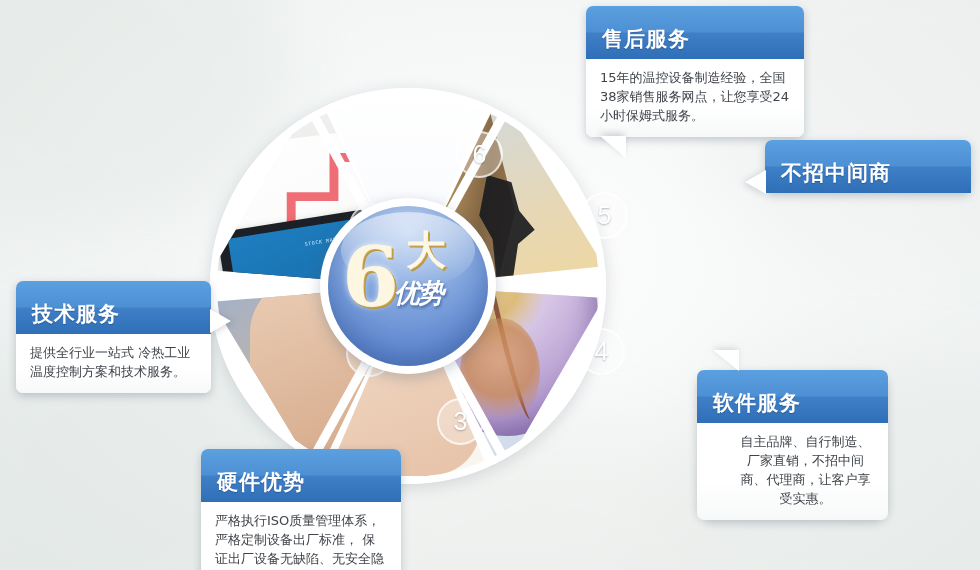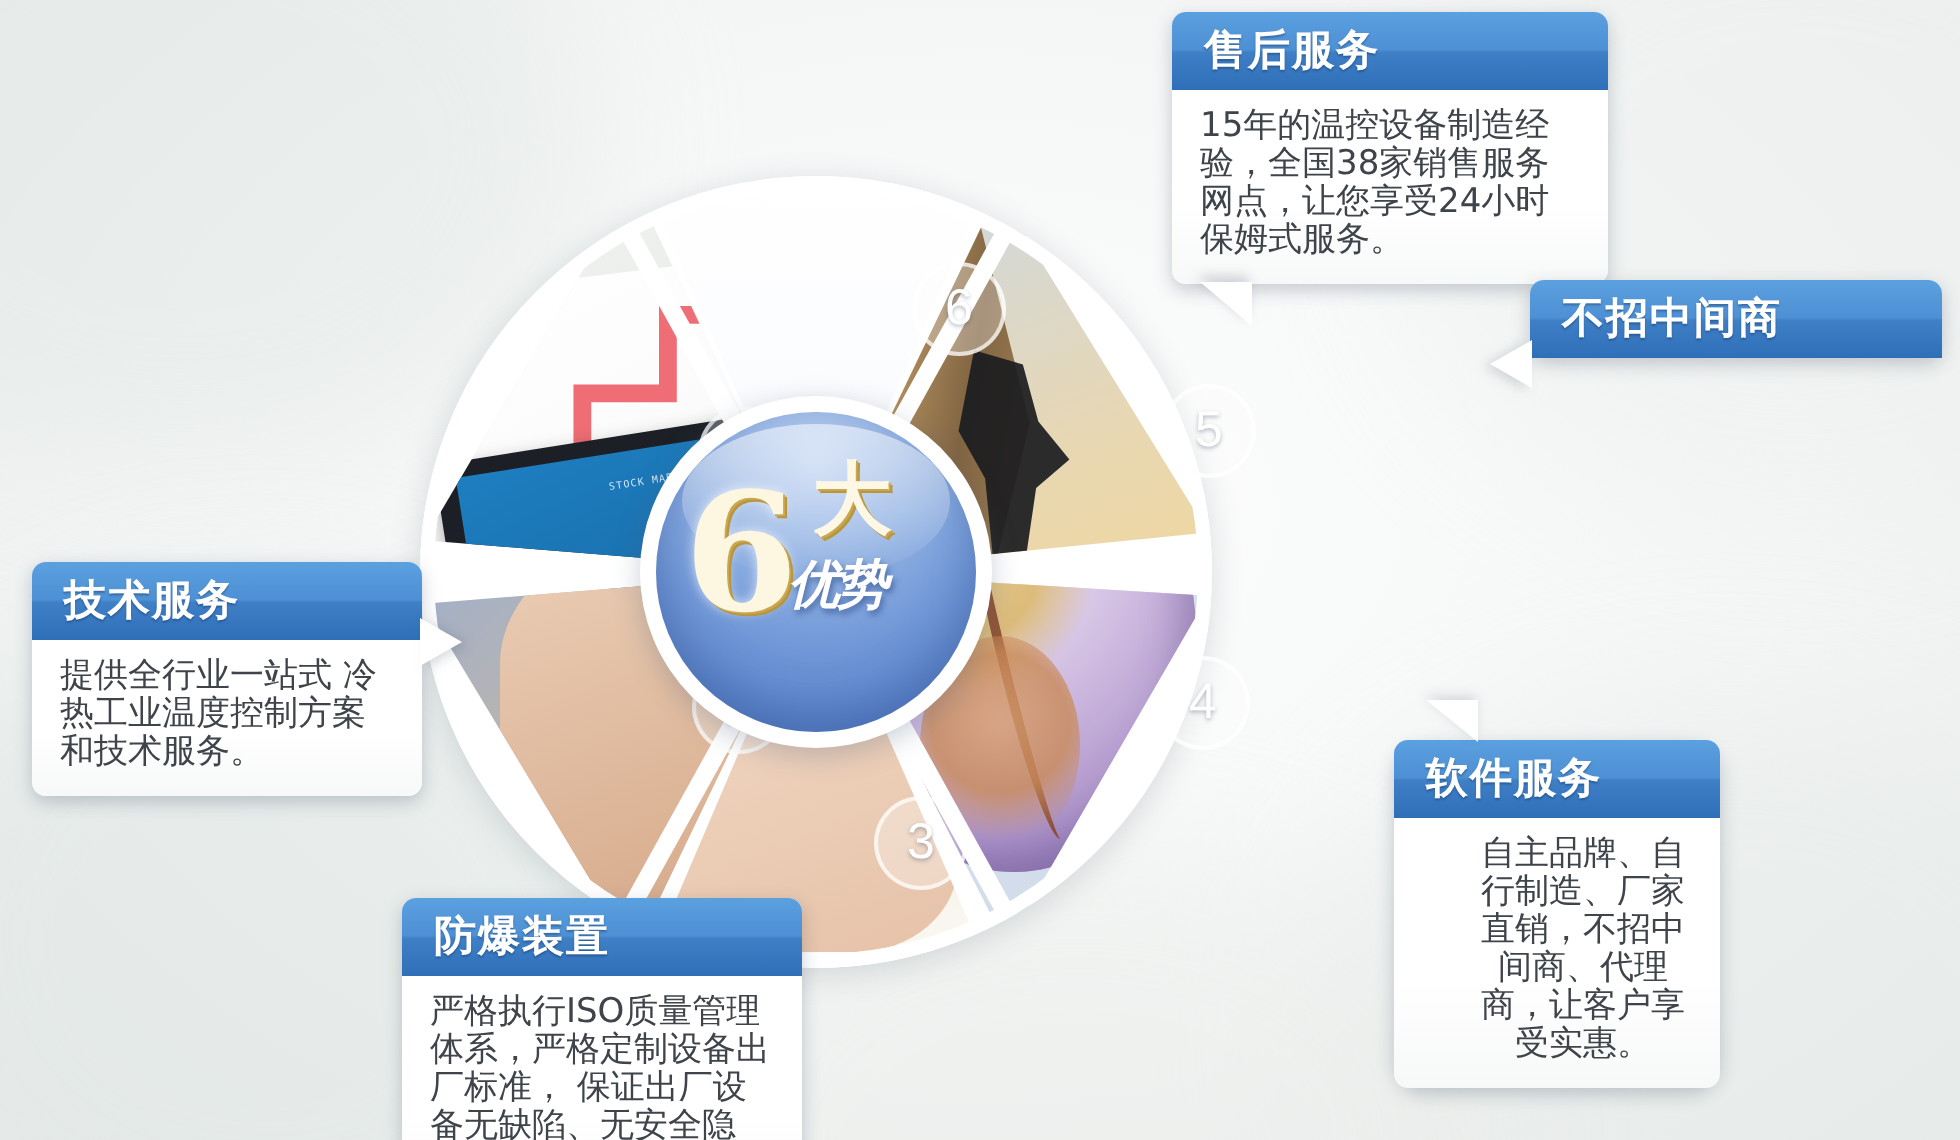--- a/index.html
+++ b/index.html
@@ -399,29 +399,29 @@
     border-radius: 7px;
     box-shadow: 0 3px 9px rgba(60,75,95,.27);
     z-index: 8;
     overflow: visible;
   }
   .callout-head {
     background: linear-gradient(180deg, #5ba0df 0%, #4d90d4 48%, #3f7fc6 52%, #2f6fb8 100%);
     color: #ffffff;
     font-size: 21px;
     font-weight: bold;
-    padding: 6px 16px 7px;
+    padding: 20px 16px 7px;
     border-radius: 7px 7px 0 0;
     letter-spacing: 1px;
     text-shadow: 0 1px 1px rgba(20,50,90,.4);
     line-height: 26px;
   }
   .callout-body {
     color: #3f444a;
-    font-size: 17px;
+    font-size: 13px;
     line-height: 19px;
     padding: 9px 14px 12px;
     background: linear-gradient(180deg, #ffffff 0%, #ffffff 60%, #f7f8f8 100%);
     border-radius: 0 0 7px 7px;
   }
   .callout-body.center { text-align: center; padding-left: 40px; }
 
   
   .tail {
     position: absolute;
@@ -457,21 +457,21 @@
     left: 16px; top: -20px;
     border-width: 0 26px 21px 0;
     border-color: transparent #ffffff transparent transparent;
     filter: drop-shadow(-1px -2px 3px rgba(60,75,95,.18));
   }
 
   
   #co-team     { left: 30px;  top: 41px;  width: 205px; }
   #co-after    { left: 586px; top: 6px;   width: 218px; }
   #co-hardware { left: 765px; top: 140px; width: 206px; }
-  #co-software { left: 697px; top: 370px; width: 163px; border-radius: 15px; }
+  #co-software { left: 697px; top: 370px; width: 191px; border-radius: 15px; }
   #co-quality  { left: 201px; top: 449px; width: 200px; }
   #co-tech     { left: 16px;  top: 281px; width: 195px; }
 </style>
 </head>
 <body>
 
 <div class="stage">
 
   <div class="bg-blob blob-a"></div>
   <div class="bg-blob blob-b"></div>
@@ -579,21 +579,21 @@
     <div class="tail tail-left"></div>
   </div>
 
   <div class="callout" id="co-software">
     <div class="callout-head">软件服务</div>
     <div class="callout-body center">自主品牌、自行制造、厂家直销，不招中间商、代理商，让客户享受实惠。</div>
     <div class="tail tail-tl"></div>
   </div>
 
   <div class="callout" id="co-quality">
-    <div class="callout-head">防爆装置</div>
+    <div class="callout-head">硬件优势</div>
     <div class="callout-body">严格执行ISO质量管理体系，严格定制设备出厂标准，  保证出厂设备无缺陷、无安全隐患。</div>
     <div class="tail tail-br"></div>
   </div>
 
   <div class="callout" id="co-tech">
     <div class="callout-head">技术服务</div>
     <div class="callout-body">提供全行业一站式   冷热工业温度控制方案和技术服务。</div>
     <div class="tail tail-right"></div>
   </div>
 

